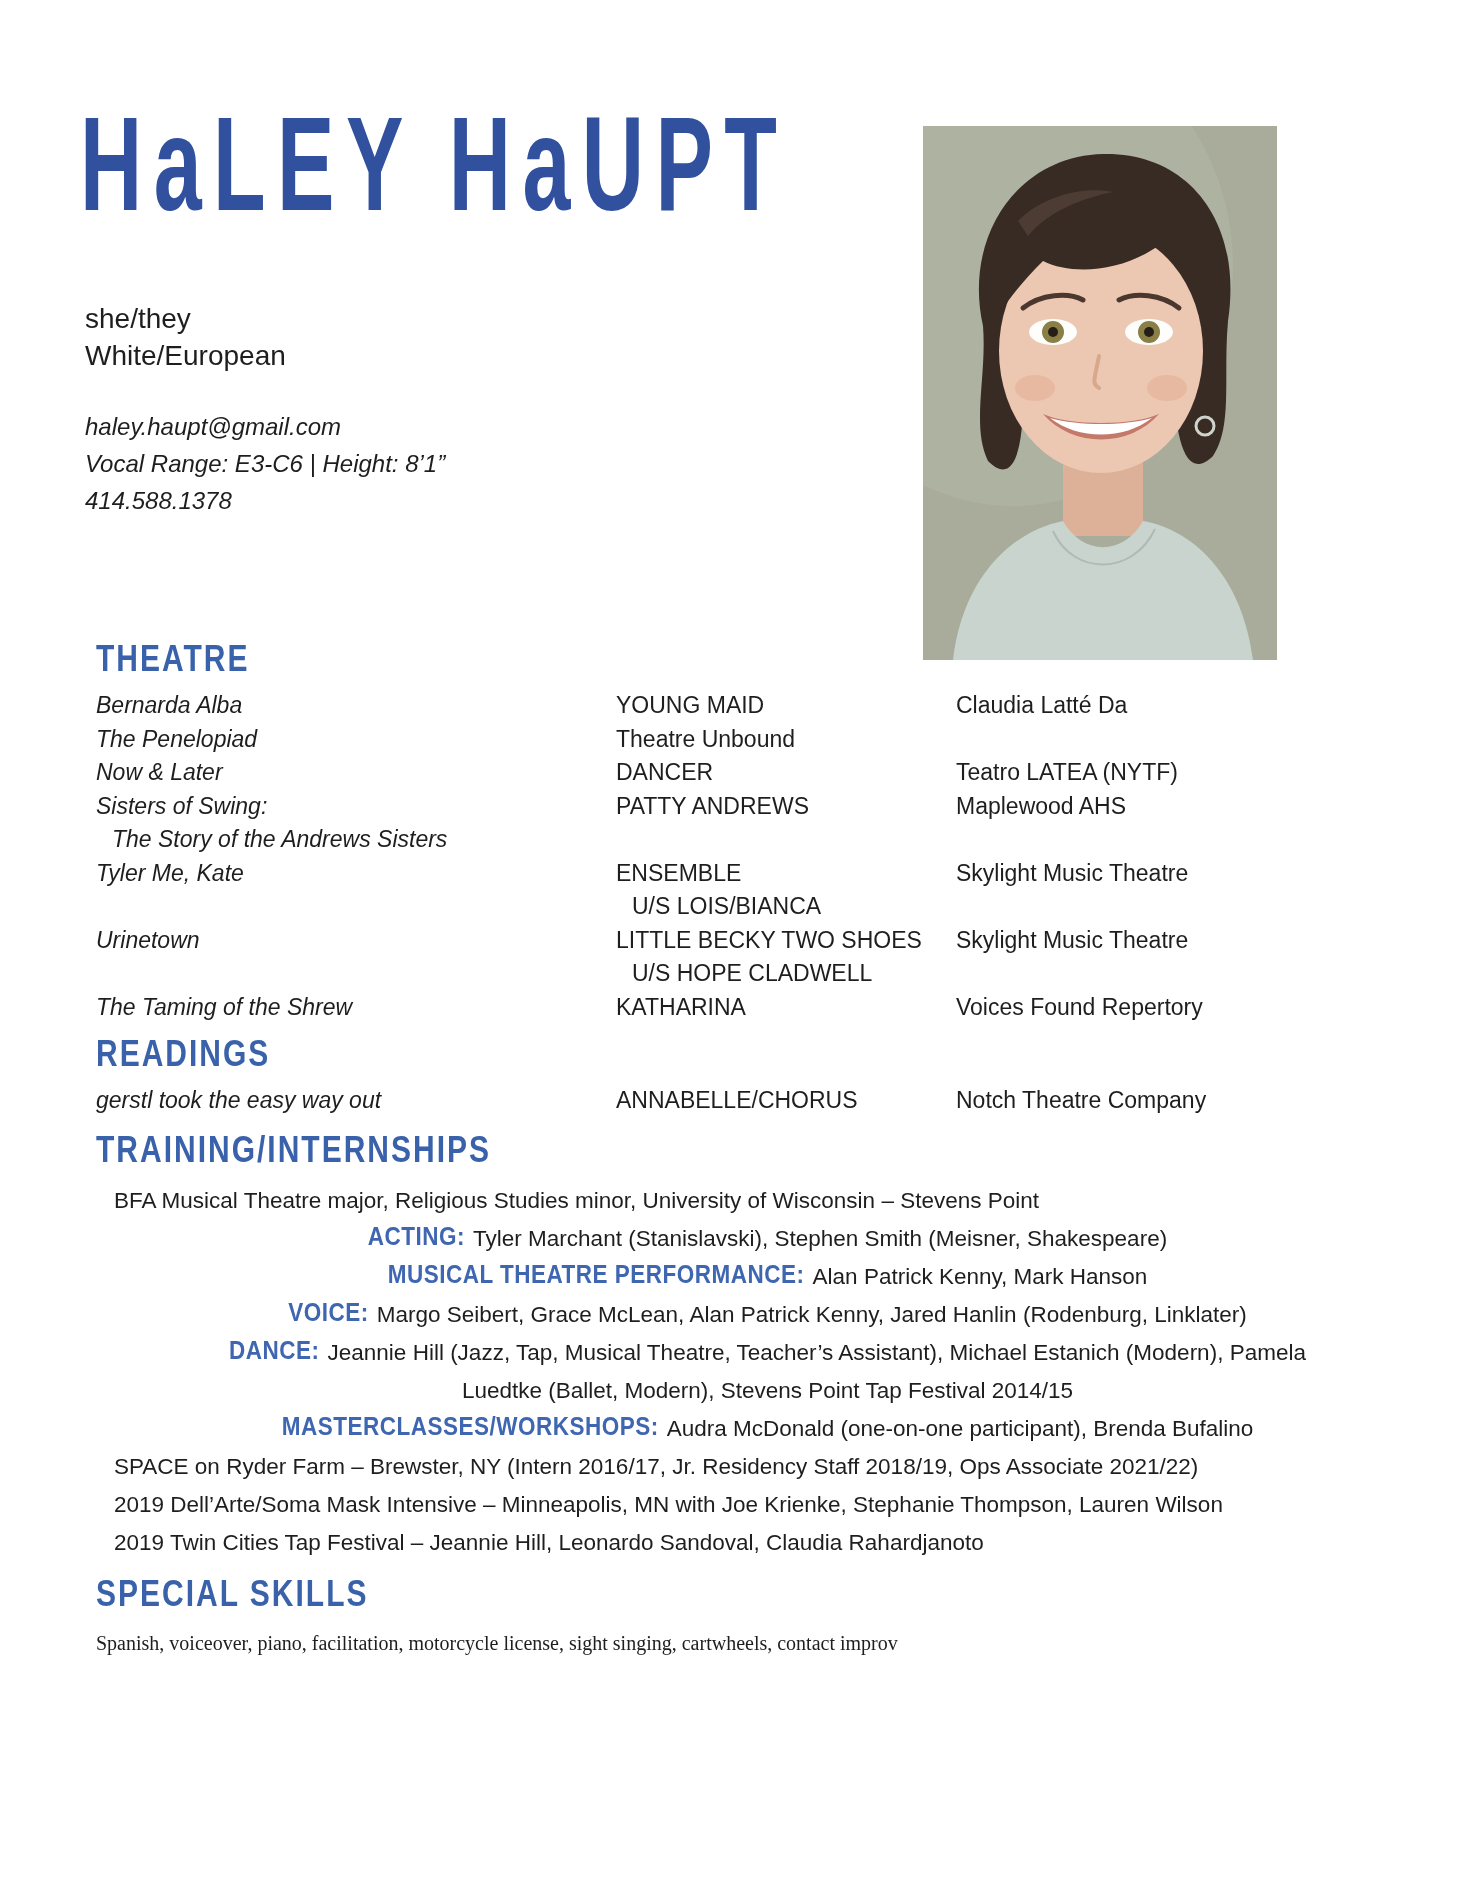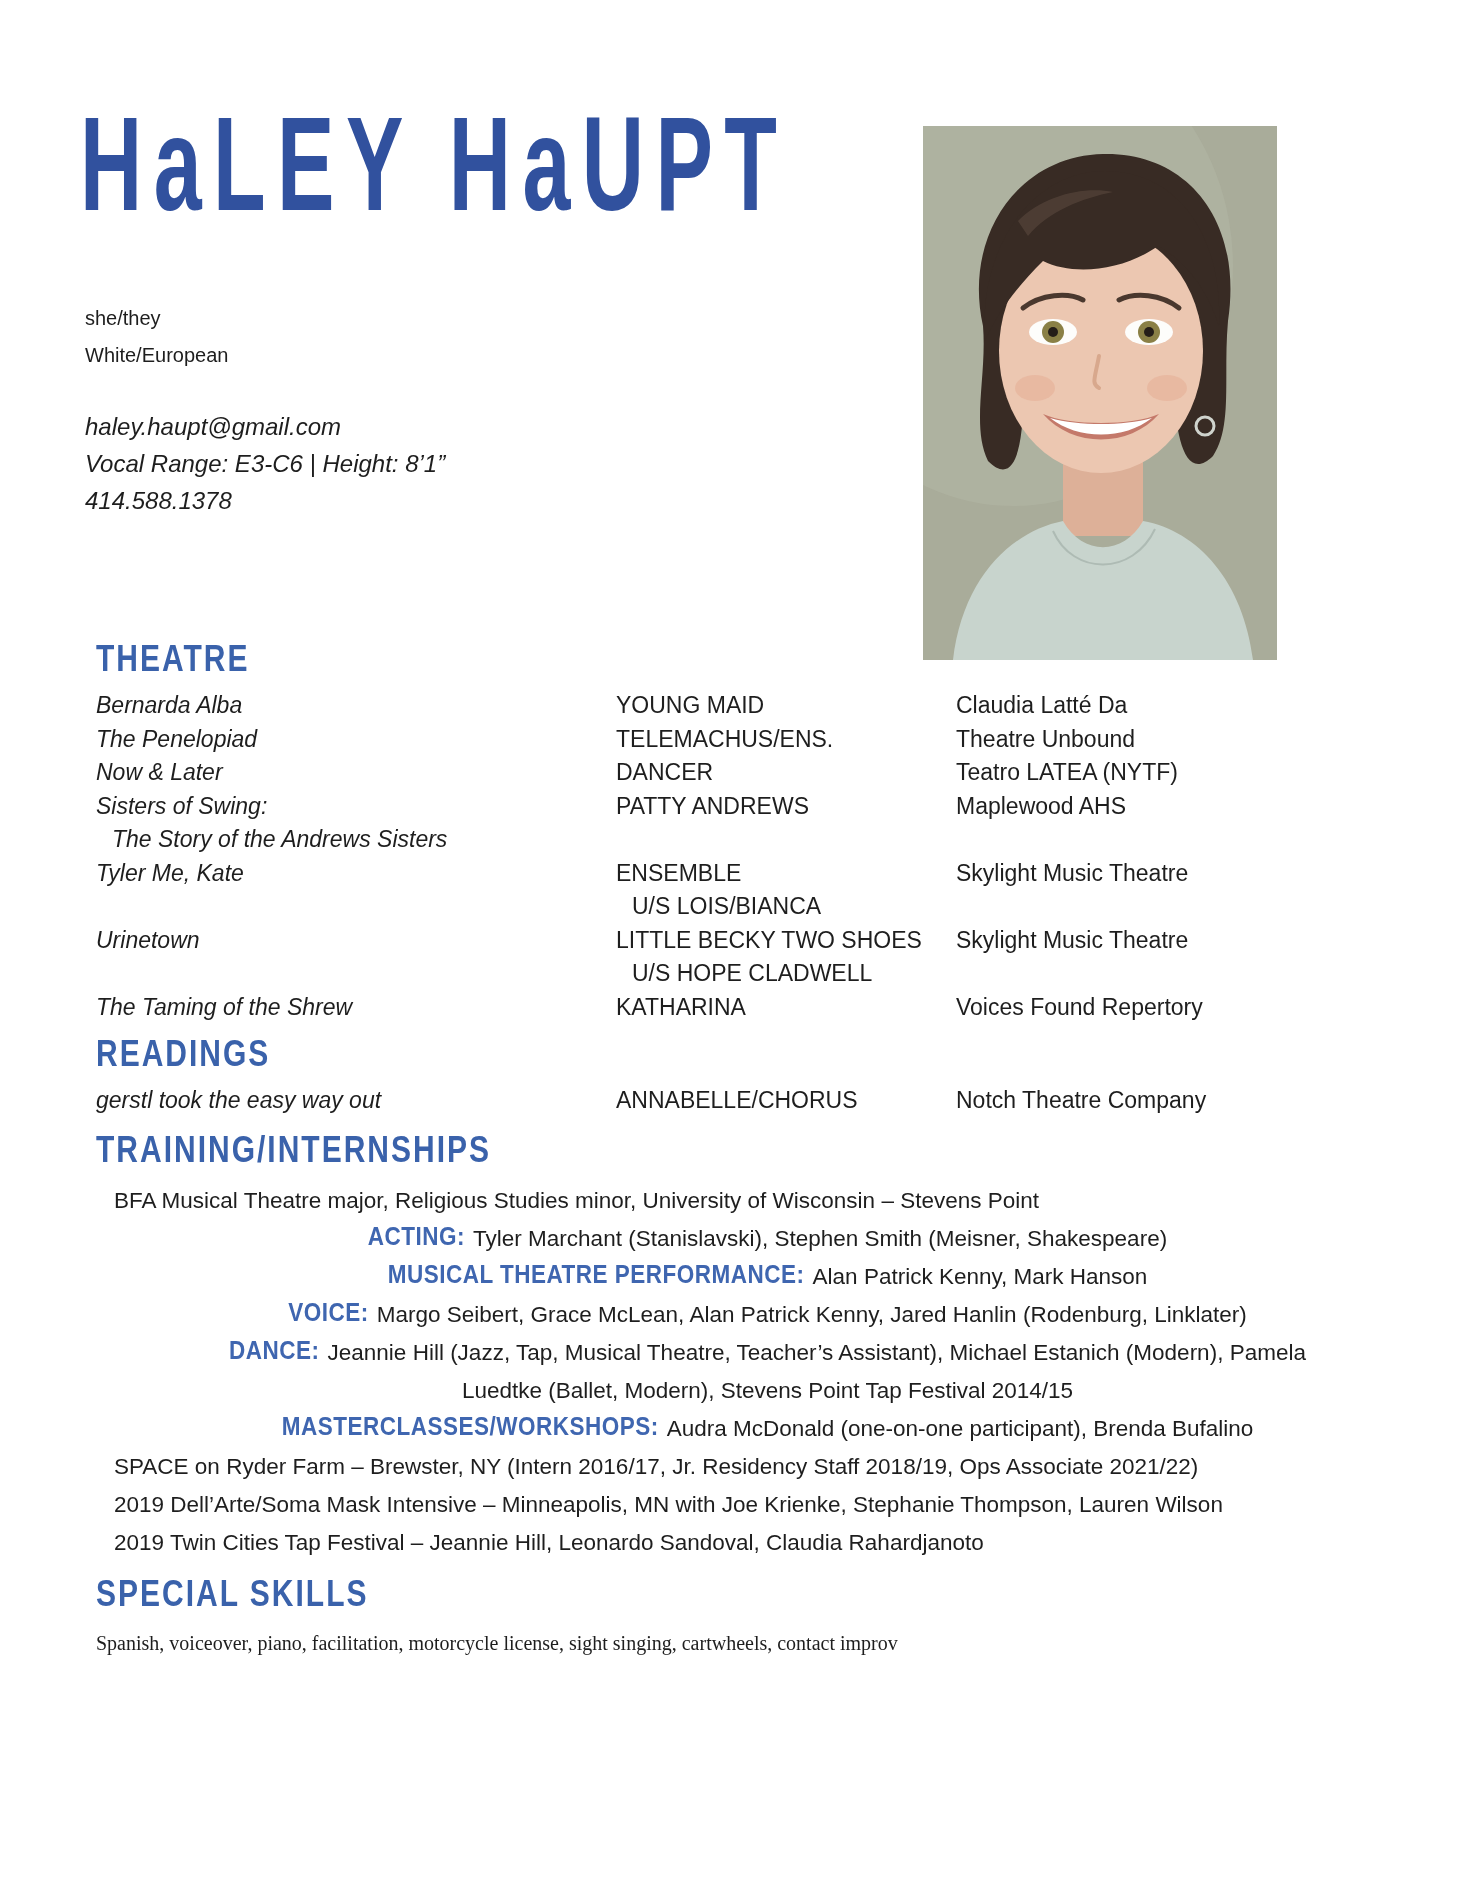--- a/index.html
+++ b/index.html
@@ -14,21 +14,21 @@
     width:1459px;height:1886px;position:relative;overflow:hidden;
     font-family:"Liberation Sans",sans-serif;color:var(--body-text);
   }
   
   .name{
     position:absolute;left:80px;top:96px;
     font-size:105px;font-weight:bold;letter-spacing:14px;line-height:1;
     color:var(--name-blue);white-space:nowrap;
     transform:scale(0.82,1.28);transform-origin:0 0;
   }
-  .id-block{position:absolute;left:85px;top:300px;font-size:20px;line-height:37px;}
+  .id-block{position:absolute;left:85px;top:300px;font-size:28px;line-height:37px;}
   .contact-block{position:absolute;left:85px;top:408px;font-size:24px;line-height:37px;font-style:italic;}
   
   .photo{position:absolute;left:923px;top:126px;width:354px;height:534px;}
   .photo svg{display:block;width:100%;height:100%;}
   .ph-bg{fill:#a9ac9a;}
   .ph-bg2{fill:#b4b7a5;}
   .ph-shirt{fill:#c8d4cd;}
   .ph-shirt-line{stroke:#aebbb4;stroke-width:2;fill:none;}
   .ph-skin{fill:#ecc7b1;}
   .ph-skin-sh{fill:#ddb098;}
@@ -129,21 +129,20 @@
     <div class="credits">
 
         <div class="c-row">
           <div class="c-show">Bernarda Alba</div>
           <div class="c-role">YOUNG MAID</div>
           <div class="c-co">Claudia Latté Da</div>
         </div>
 
         <div class="c-row">
           <div class="c-show">The Penelopiad</div>
-          <div class="c-role">TELEMACHUS/ENS.</div>
           <div class="c-co">Theatre Unbound</div>
         </div>
 
         <div class="c-row">
           <div class="c-show">Now &amp; Later</div>
           <div class="c-role">DANCER</div>
           <div class="c-co">Teatro LATEA (NYTF)</div>
         </div>
 
         <div class="c-row">

